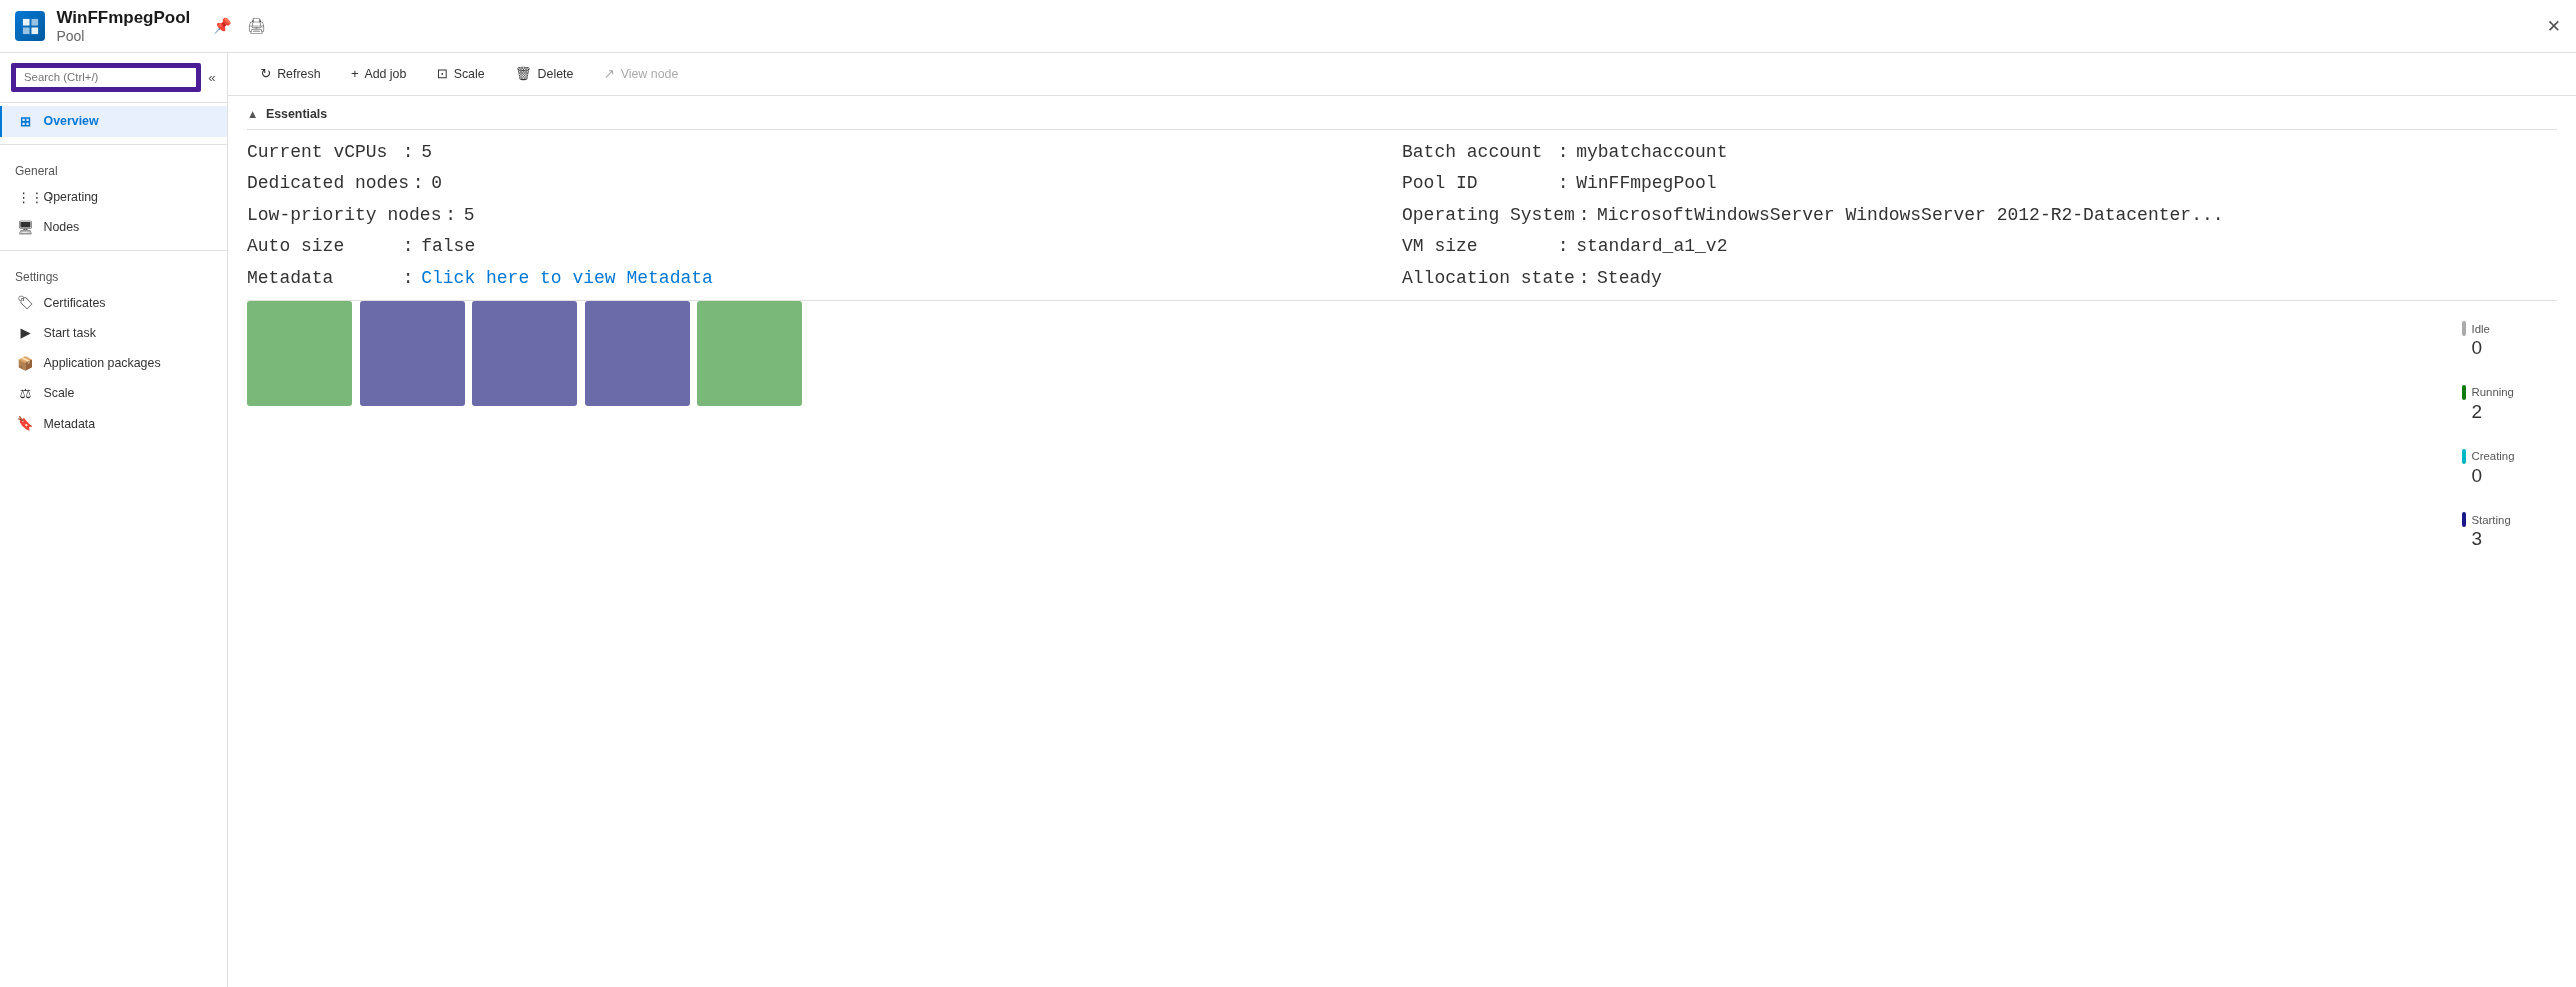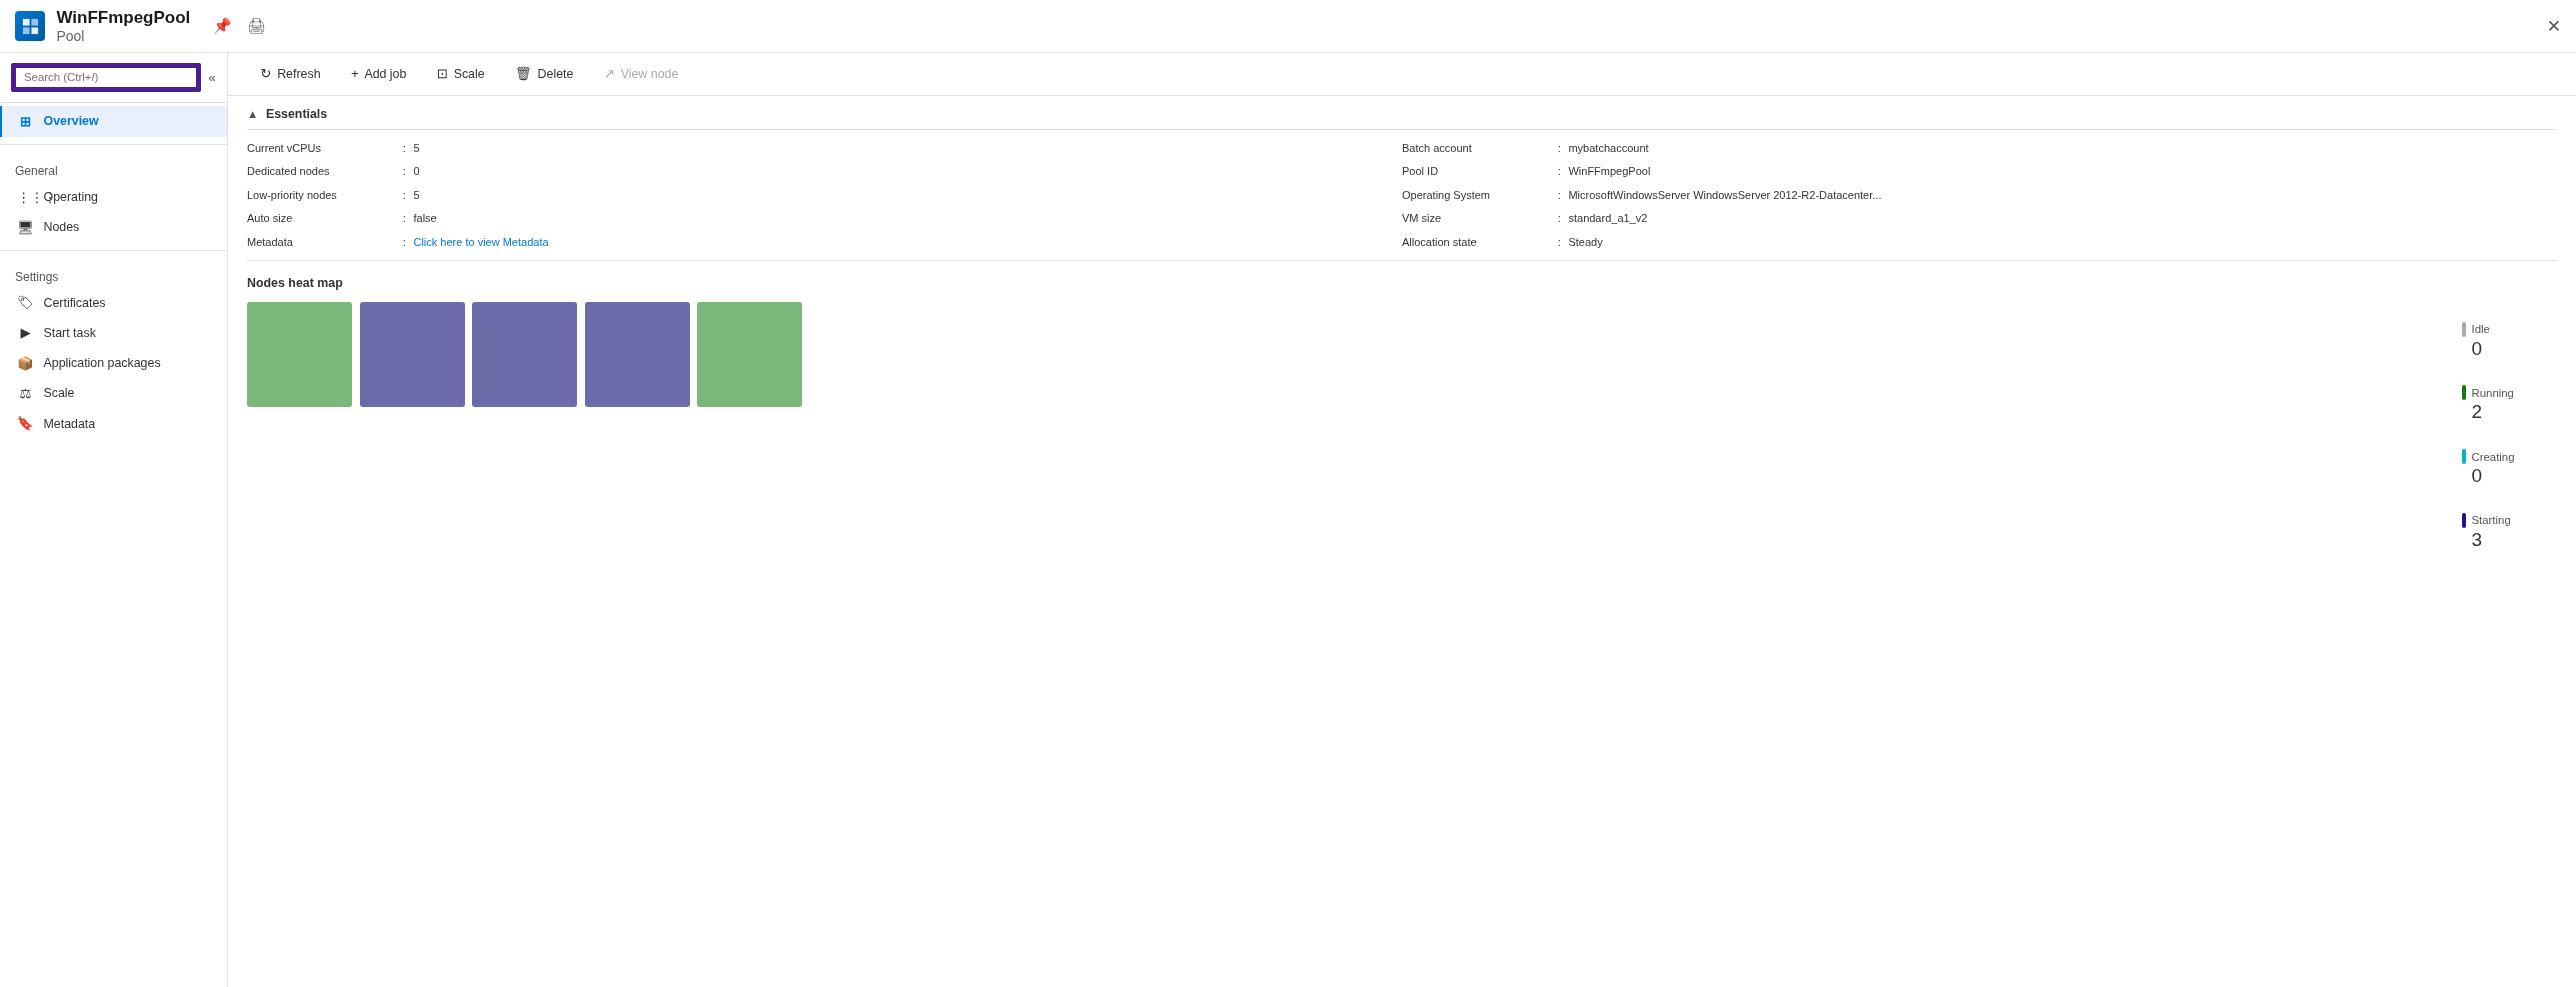--- a/index.html
+++ b/index.html
@@ -137,21 +137,22 @@
       display: grid;
       grid-template-columns: 1fr 1fr;
       gap: 0;
       padding: 7.6px 0;
     }
     .essentials-col { display: flex; flex-direction: column; gap: 1.9px; }
     .essentials-row {
       display: flex;
       align-items: center;
       padding: 4.8px 0;
-      font-size: 11px;
+      font-size: 18px;
+      font-family: Liberation Mono, monospace;
     }
     .essentials-label { color: #333; min-width: 152px; }
     .essentials-colon { color: #333; margin: 0 7.6px 0 3.8px; }
     .essentials-value { color: #333; }
     .essentials-value.link { color: #0078d4; cursor: pointer; text-decoration: none; }
 
     
     .heatmap-section { padding: 0 19px 19px; }
     .heatmap-title { font-size: 12.4px; font-weight: 600; color: #333; padding: 15px 0 11.4px; }
 
@@ -349,21 +350,20 @@
               <span class="essentials-colon">:</span>
               <span class="essentials-value">Steady</span>
             </div>
           </div>
       </div>
     </div>
 
     <hr style="border:none; border-top:1px solid #e0e0e0; margin: 0 19px;">
 
     <div class="heatmap-section">
-      <div class="heatmap-title">Nodes heat map</div>
       <div class="heatmap-container">
         <div class="heatmap-nodes" id="heatmap-nodes">
             <div class="heatmap-node green"></div>
             <div class="heatmap-node purple"></div>
             <div class="heatmap-node purple"></div>
             <div class="heatmap-node purple"></div>
             <div class="heatmap-node green"></div>
           </div>
         <div class="heatmap-legend" id="heatmap-legend">
             <div class="legend-item">

